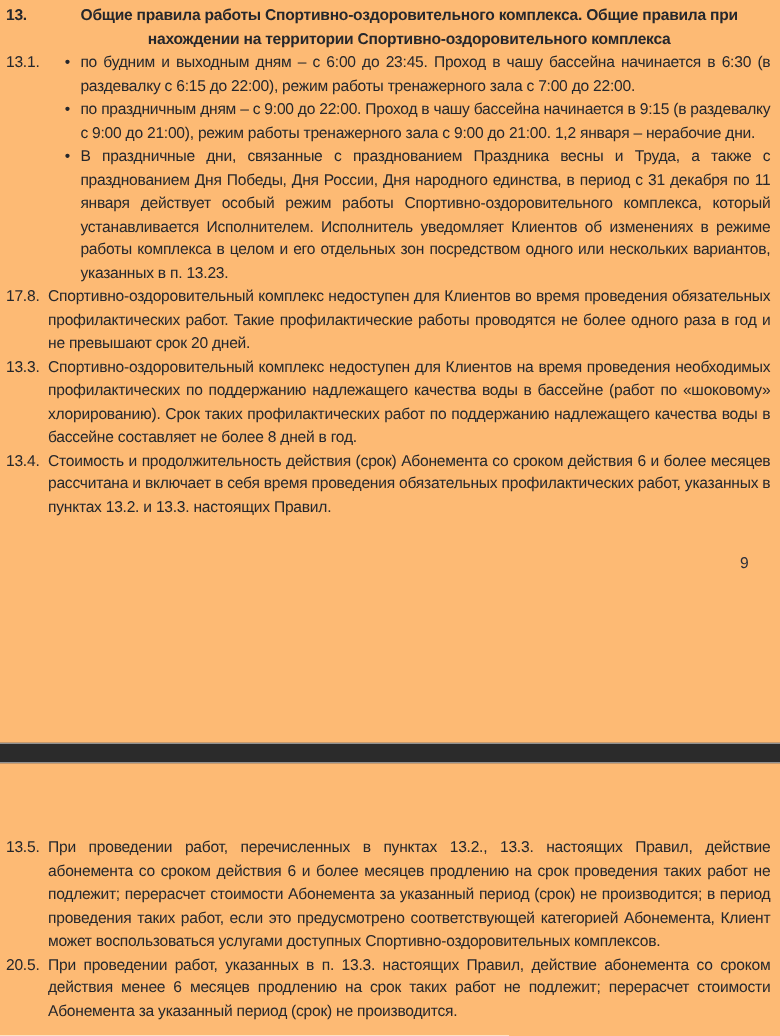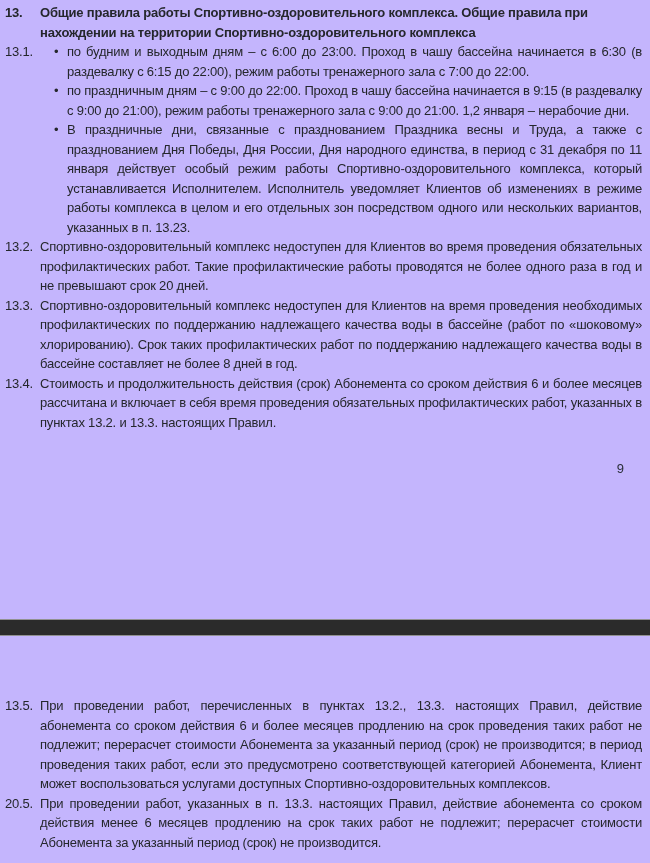--- a/index.html
+++ b/index.html
@@ -5,41 +5,41 @@
   * { margin: 0; padding: 0; box-sizing: border-box; }
   html, body { background: #ffffff; }
   body {
     width: 650px; height: 863px;
     font-family: "Liberation Sans", sans-serif;
     color: #25272c;
   }
   .screen {
     position: relative;
     width: 650px; height: 863px;
-    background: #c4b5fd;
+    background: #fdba74;
     overflow: hidden;
   }
   .page { width: 100%; }
   .page-top { height: 619px; padding: 3px 8px 0 5px; }
   .page-bottom { padding: 60px 8px 0 5px; }
 
   .item { display: flex; align-items: flex-start; }
   .num {
     flex: 0 0 35px;
     font-size: 13px; line-height: 19.5px;
     letter-spacing: -0.2px;
   }
   .body {
     flex: 1;
     font-size: 13px; line-height: 19.5px;
     letter-spacing: -0.2px;
     text-align: justify;
   }
   .heading .num, .heading .body { font-weight: bold; }
-  .heading .body { text-align: left; }
+  .heading .body { text-align: center; }
 
   .bullets { width: 100%; }
   .bullet { display: flex; align-items: flex-start; }
   .marker {
     flex: 0 0 27px;
     padding-left: 14px;
     font-size: 13px; line-height: 19.5px;
   }
   .btext {
     flex: 1;
@@ -74,36 +74,36 @@
       <span class="num">13.</span>
       <div class="body">Общие правила работы Спортивно-оздоровительного комплекса. Общие правила при нахождении на территории Спортивно-оздоровительного комплекса</div>
     </div>
 
     <div class="item">
       <span class="num">13.1.</span>
       <div class="body">
         <div class="bullets">
           <div class="bullet">
             <span class="marker">•</span>
-            <div class="btext">по будним и выходным дням – с 6:00 до 23:00. Проход в чашу бассейна начинается в 6:30 (в раздевалку с 6:15 до 22:00), режим работы тренажерного зала с 7:00 до 22:00.</div>
+            <div class="btext">по будним и выходным дням – с 6:00 до 23:45. Проход в чашу бассейна начинается в 6:30 (в раздевалку с 6:15 до 22:00), режим работы тренажерного зала с 7:00 до 22:00.</div>
           </div>
           <div class="bullet">
             <span class="marker">•</span>
             <div class="btext">по праздничным дням – с 9:00 до 22:00. Проход в чашу бассейна начинается в 9:15 (в раздевалку с 9:00 до 21:00), режим работы тренажерного зала с 9:00 до 21:00. 1,2 января – нерабочие дни.</div>
           </div>
           <div class="bullet">
             <span class="marker">•</span>
             <div class="btext">В праздничные дни, связанные с празднованием Праздника весны и Труда, а также с празднованием Дня Победы, Дня России, Дня народного единства, в период с 31 декабря по 11 января действует особый режим работы Спортивно-оздоровительного комплекса, который устанавливается Исполнителем. Исполнитель уведомляет Клиентов об изменениях в режиме работы комплекса в целом и его отдельных зон посредством одного или нескольких вариантов, указанных в п. 13.23.</div>
           </div>
         </div>
       </div>
     </div>
 
     <div class="item">
-      <span class="num">13.2.</span>
+      <span class="num">17.8.</span>
       <div class="body">Спортивно-оздоровительный комплекс недоступен для Клиентов во время проведения обязательных профилактических работ. Такие профилактические работы проводятся не более одного раза в год и не превышают срок 20 дней.</div>
     </div>
 
     <div class="item">
       <span class="num">13.3.</span>
       <div class="body">Спортивно-оздоровительный комплекс недоступен для Клиентов на время проведения необходимых профилактических по поддержанию надлежащего качества воды в бассейне (работ по «шоковому» хлорированию). Срок таких профилактических работ по поддержанию надлежащего качества воды в бассейне составляет не более 8 дней в год.</div>
     </div>
 
     <div class="item">
       <span class="num">13.4.</span>

